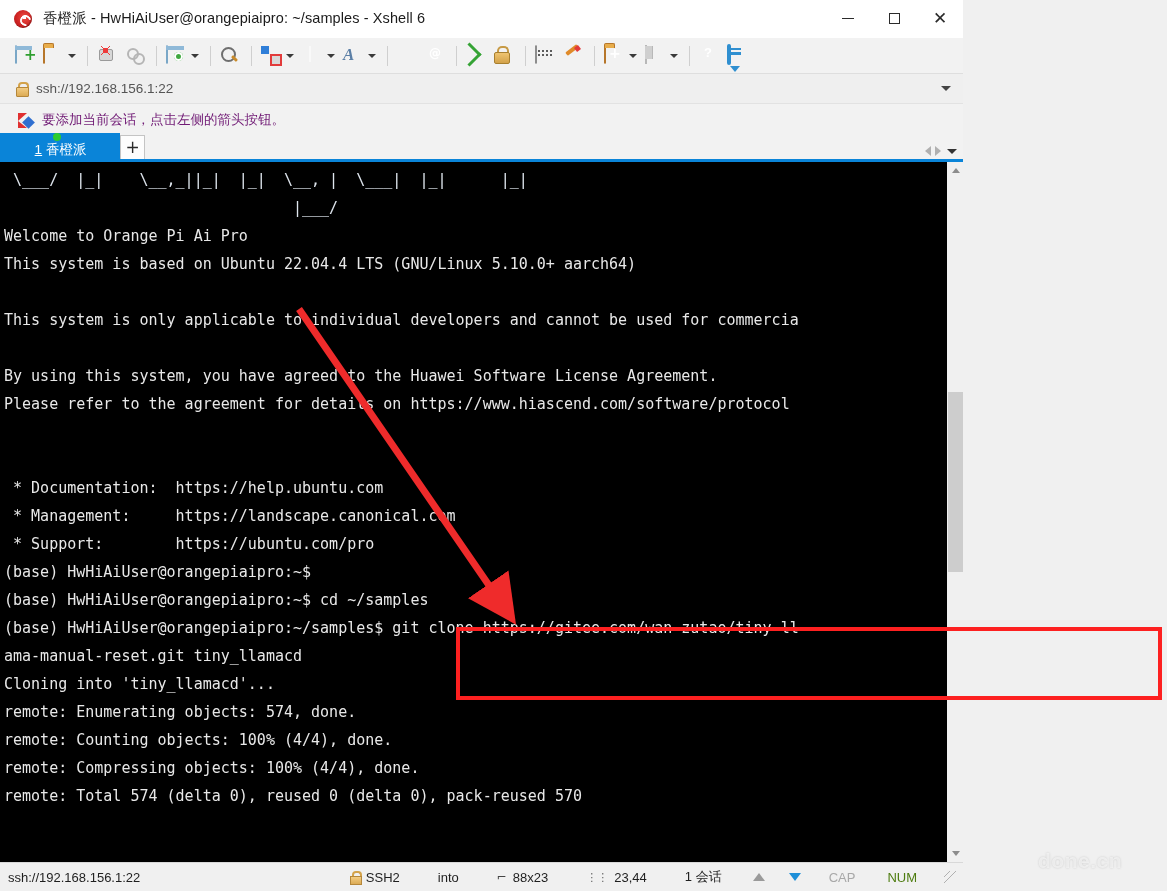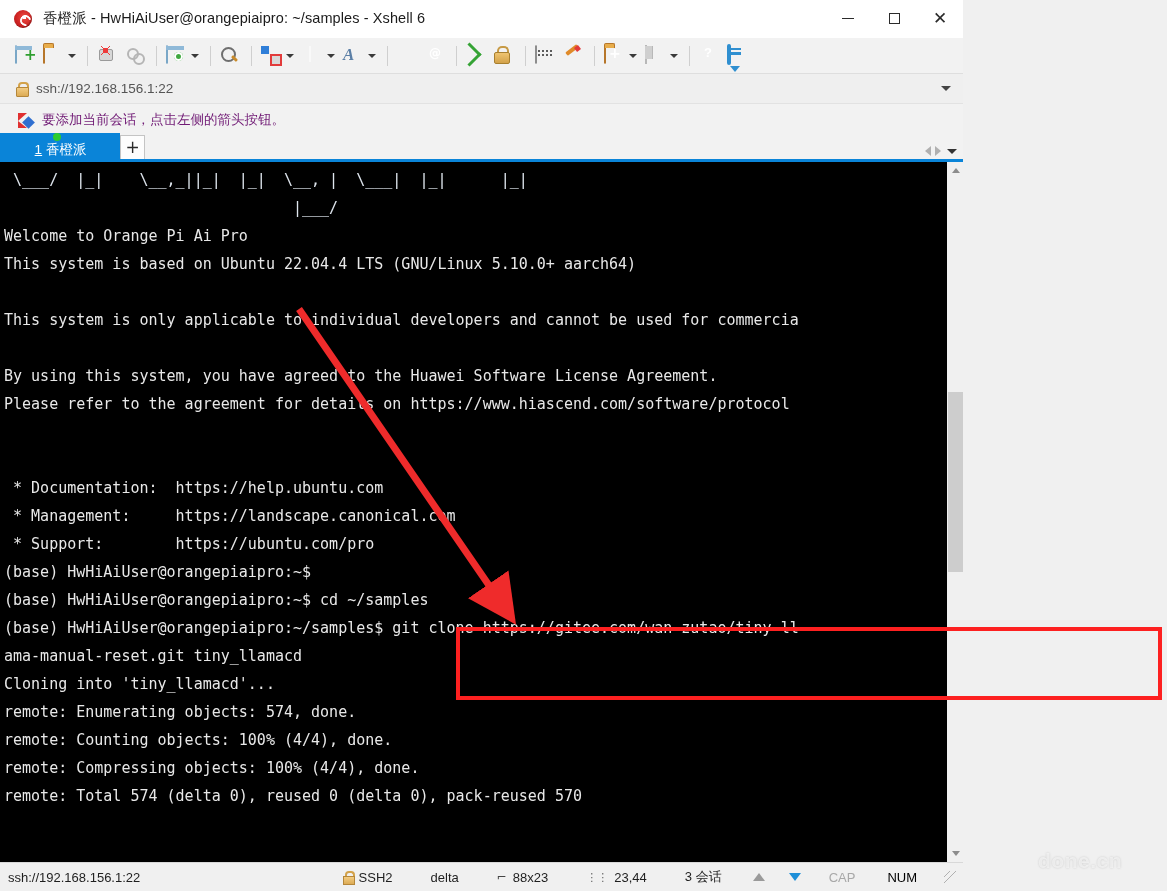--- a/index.html
+++ b/index.html
@@ -219,21 +219,21 @@
   .st-right { margin-left:auto; display:flex; align-items:center; gap:16px; padding-right:6px; }
   .st-cell { display:flex; align-items:center; padding: 0 11px; white-space:nowrap; }
   .st-lock { width:10px;height:12px;position:relative;margin-right:6px; }
   .st-lock::before { content:""; position:absolute;left:2px;top:0;width:6px;height:6px;border:2px solid #d3a24a;border-bottom:none;border-radius:4px 4px 0 0; }
   .st-lock::after { content:""; position:absolute;left:0;top:5px;width:10px;height:7px;background:linear-gradient(#f3cc82,#dcab55);border:1px solid #b5873a; }
   .st-size-ico { margin-right:6px; color:#444; font-size:12px; font-family:"DejaVu Sans",sans-serif; }
   .st-pos-ico { margin-right:6px; color:#666; font-size:11px; font-family:"DejaVu Sans",sans-serif; }
   .st-arrow-up { width:0;height:0;border-left:6px solid transparent;border-right:6px solid transparent;border-bottom:8px solid #9a9a9a; margin:0 4px; }
   .st-arrow-dn { width:0;height:0;border-left:6px solid transparent;border-right:6px solid transparent;border-top:8px solid #1e8fd8; margin:0 4px; }
   .st-cap { color:#a8a8a8; padding: 0 8px; }
-  .st-num { color:#000000; padding: 0 8px; font-weight:500; }
+  .st-num { color:#4d7c0f; padding: 0 8px; font-weight:500; }
   .st-grip { width: 14px; height: 14px; margin-left: 2px; position: relative; }
   .st-grip::after { content:""; position:absolute; right:1px; bottom:1px; width:12px; height:12px;
     background:
       linear-gradient(135deg, transparent 45%, #b0b0b0 45%, #b0b0b0 55%, transparent 55%) 0 0/6px 6px no-repeat,
       linear-gradient(135deg, transparent 45%, #b0b0b0 45%, #b0b0b0 55%, transparent 55%) 5px 0/7px 7px no-repeat,
       linear-gradient(135deg, transparent 45%, #b0b0b0 45%, #b0b0b0 55%, transparent 55%) 0 5px/7px 7px no-repeat; }
 
   
   .watermark {
     position:absolute; left: 1038px; top: 849px; z-index: 20;
@@ -380,30 +380,30 @@
     </div>
   </div>
 
   <div class="statusbar">
     <div class="st-left">ssh://192.168.156.1:22</div>
     <div class="st-right">
       <div class="st-cell">
         <span class="st-lock"></span>
         <span>SSH2</span>
       </div>
-      <div class="st-cell">delta</div>
+      <div class="st-cell">into</div>
       <div class="st-cell">
         <span class="st-size-ico">⌐</span>
         <span>88x23</span>
       </div>
       <div class="st-cell">
         <span class="st-pos-ico">⋮⋮</span>
         <span>23,44</span>
       </div>
-      <div class="st-cell">3 会话</div>
+      <div class="st-cell">1 会话</div>
       <span class="st-arrow-up"></span>
       <span class="st-arrow-dn"></span>
       <span class="st-cap">CAP</span>
       <span class="st-num">NUM</span>
       <span class="st-grip"></span>
     </div>
   </div>
 
   <div class="hl-box"></div>
   <svg class="arrow-svg" viewBox="0 0 1167 891">

